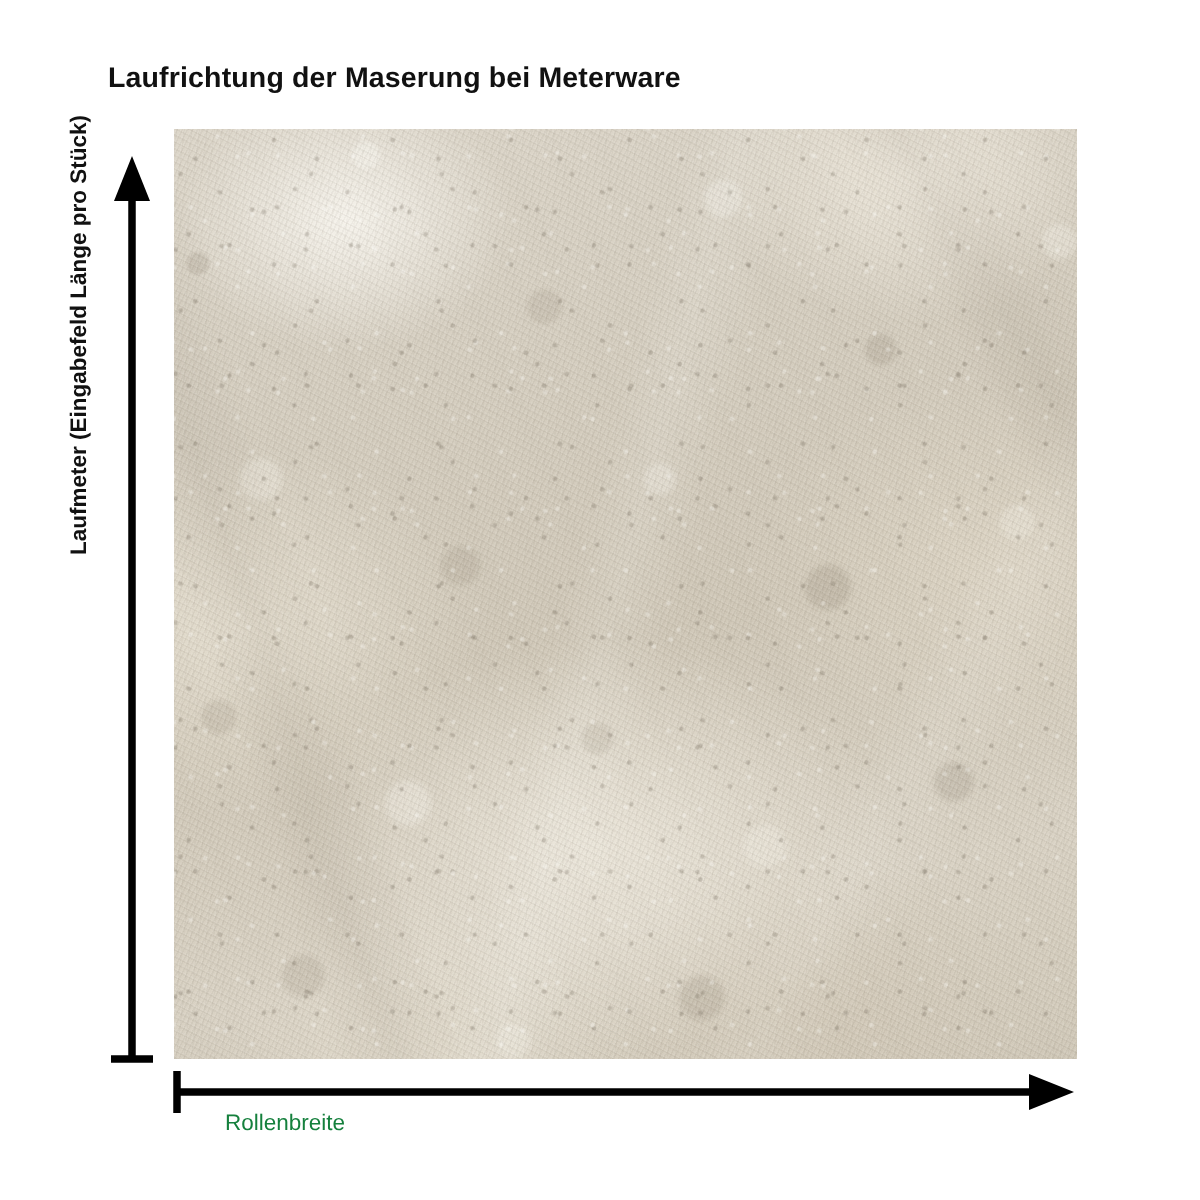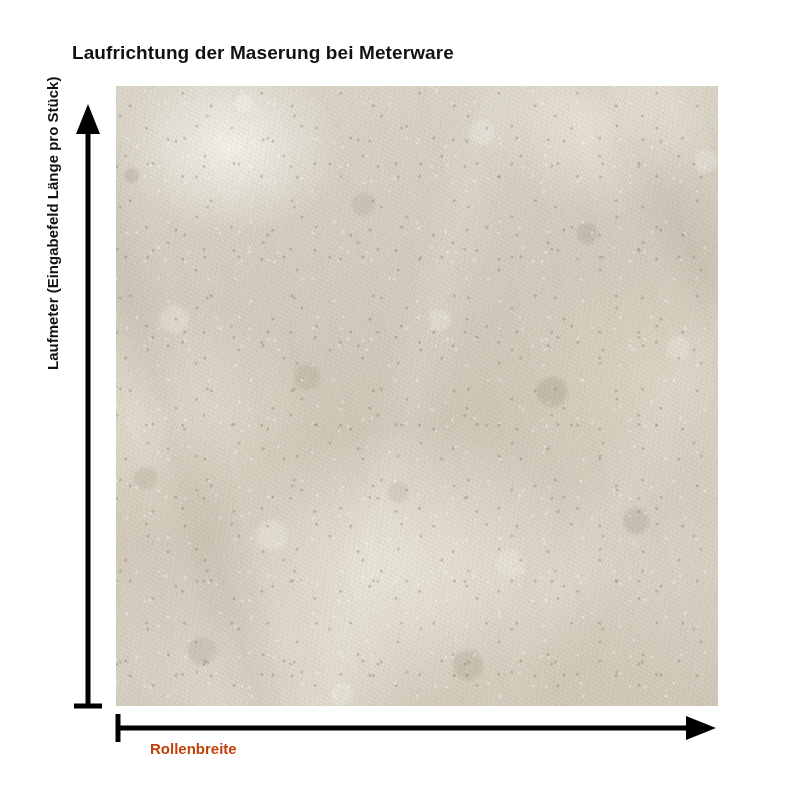--- a/index.html
+++ b/index.html
@@ -151,22 +151,22 @@
     font-weight: bold;
     color: #111111;
     white-space: nowrap;
     text-align: left;
   }
   .h-axis-label {
     position: absolute;
     left: 150px;
     top: 740px;
     font-size: 15px;
-    font-weight: bold;
-    color: #c2410c;
+    font-weight: normal;
+    color: #15803d;
     white-space: nowrap;
   }
 
   svg.arrows {
     position: absolute;
     left: 0; top: 0;
     width: 800px;
     height: 800px;
     pointer-events: none;
   }

